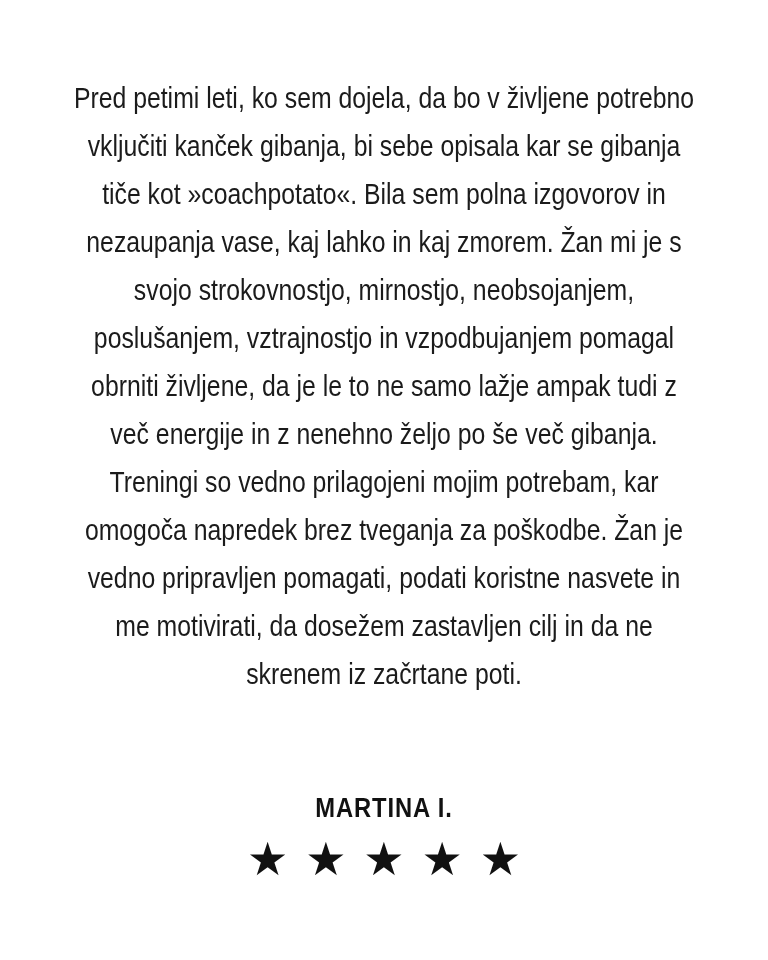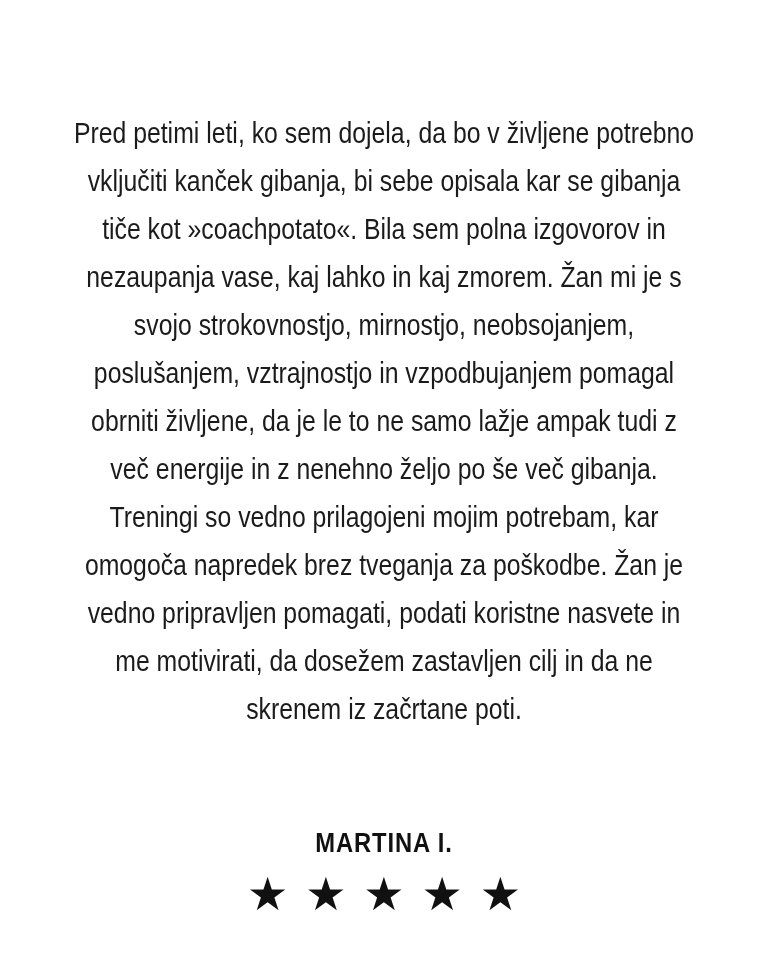--- a/index.html
+++ b/index.html
@@ -11,21 +11,21 @@
     width: 768px;
     height: 960px;
     overflow: hidden;
     font-family: "Liberation Sans", sans-serif;
     color: #1b1b1b;
   }
   .testimonial {
     width: 768px;
     height: 960px;
     box-sizing: border-box;
-    padding-top: 109px;
+    padding-top: 74px;
     text-align: center;
   }
   
   .quote {
     width: 730px;
     margin: 0 auto;
     transform: scaleX(0.855);
     transform-origin: 50% 0;
     font-size: 29px;
     line-height: 48px;

